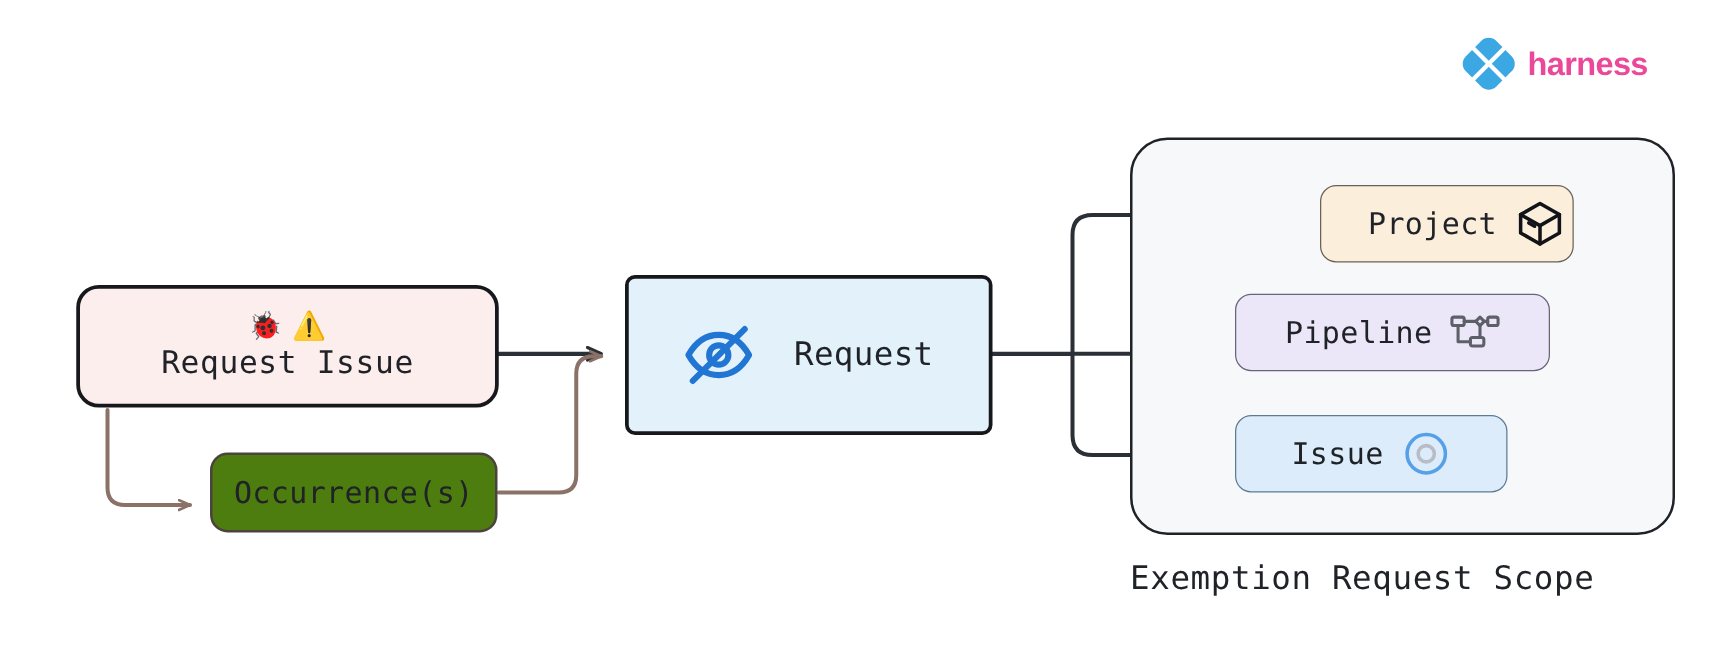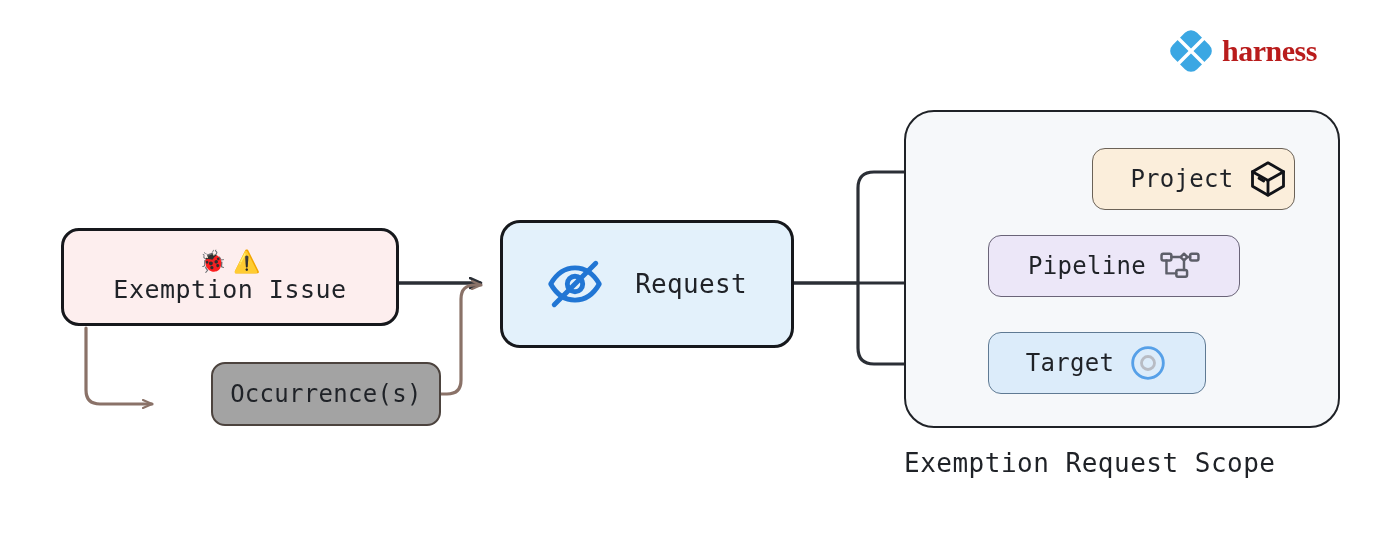--- a/index.html
+++ b/index.html
@@ -20,25 +20,25 @@
   #brand {
     position: absolute;
     left: 1168px;
     top: 28px;
     display: flex;
     align-items: center;
     gap: 8px;
   }
   #brand .mark { width: 46px; height: 46px; display: block; }
   #brand .wordmark {
-    font-family: Liberation Serif, serif;
-    font-size: 30px;
+    font-family: Liberation Sans, sans-serif;
+    font-size: 26px;
     font-weight: 700;
     letter-spacing: -0.5px;
-    color: #b91c1c;
+    color: #ec4899;
     line-height: 1;
   }
 
   
   #links { position: absolute; left: 0; top: 0; width: 1383px; height: 537px; }
 
   
   #scope-container {
     position: absolute;
     left: 904px;
@@ -81,43 +81,42 @@
     border-radius: 18px;
     flex-direction: column;
     gap: 2px;
   }
   #node-security .icons { display: flex; align-items: center; gap: 7px; font-size: 22px; line-height: 1; }
   #node-security .label { font-size: 25px; color: #1f2227; letter-spacing: 0.5px; }
 
   
   #node-occurrence {
     left: 168px; top: 362px; width: 230px; height: 64px;
-    background: #a3a3a3;
+    background: #4d7c0f;
     border: 2.4px solid #4c433e;
     border-radius: 14px;
-    margin-left: 43px;
   }
   #node-occurrence .label { font-size: 24px; color: #1f2227; letter-spacing: 0.3px; }
 
   
   #node-exemption {
     left: 500px; top: 220px; width: 294px; height: 128px;
     background: #e3f1fb;
     border: 3px solid #16181c;
-    border-radius: 20px;
+    border-radius: 8px;
     gap: 32px;
   }
   #node-exemption .eyeoff { width: 56px; height: 56px; flex: 0 0 auto; }
   #node-exemption .label {
     font-size: 26px; color: #1f2227; line-height: 1.18; text-align: left; letter-spacing: 0.3px;
   }
 
   
   #node-project {
-    left: 1092px; top: 148px; width: 203px; height: 62px;
+    left: 1056px; top: 148px; width: 203px; height: 62px;
     background: #fbeedb;
     border: 1.6px solid #6b6257;
     border-radius: 13px;
     gap: 14px;
     padding-left: 31px;
   }
   #node-pipeline {
     left: 988px; top: 235px; width: 252px; height: 62px;
     background: #ece7f8;
     border: 1.6px solid #6a6478;
@@ -181,21 +180,21 @@
   </svg>
 
   <div id="scope-container"></div>
   <div id="scope-caption">Exemption Request Scope</div>
 
   <div class="node" id="node-security">
     <div class="icons">
       <span>🐞</span>
       <span>⚠️</span>
     </div>
-    <span class="label">Exemption Issue</span>
+    <span class="label">Request Issue</span>
   </div>
 
   <div class="node" id="node-occurrence">
     <span class="label">Occurrence(s)</span>
   </div>
 
   <div class="node" id="node-exemption">
     <svg class="eyeoff" viewBox="0 0 24 24" fill="none" stroke="#2176d4" stroke-width="2.1" stroke-linecap="round" stroke-linejoin="round">
       <path d="M1.6 12 C4.2 7.4 7.9 5.1 12 5.1 C16.1 5.1 19.8 7.4 22.4 12
                C19.8 16.6 16.1 18.9 12 18.9 C7.9 18.9 4.2 16.6 1.6 12 Z"></path>
@@ -223,20 +222,20 @@
       <rect x="19.6" y="3" width="5.4" height="4.4" rx="1.1"></rect>
       <rect x="10.6" y="13.6" width="7" height="4.4" rx="1.1"></rect>
       <path d="M7.4 5.2 L13.4 5.2"></path>
       <path d="M17.8 5.2 L19.6 5.2"></path>
       <path d="M4.2 7.4 L4.2 15.8 L10.6 15.8"></path>
       <path d="M15.6 7.4 L15.6 13.6"></path>
     </svg>
   </div>
 
   <div class="node scope-node" id="node-target">
-    <span class="label">Target</span>
+    <span class="label">Issue</span>
     <svg class="gi" viewBox="0 0 24 24" fill="none" stroke-width="1.7">
       <circle cx="12" cy="12" r="9.2" stroke="#56a0e8"></circle>
       <circle cx="12" cy="12" r="3.9" stroke="#b8bcc4"></circle>
     </svg>
   </div>
 
 </div>
 
 </body></html>

